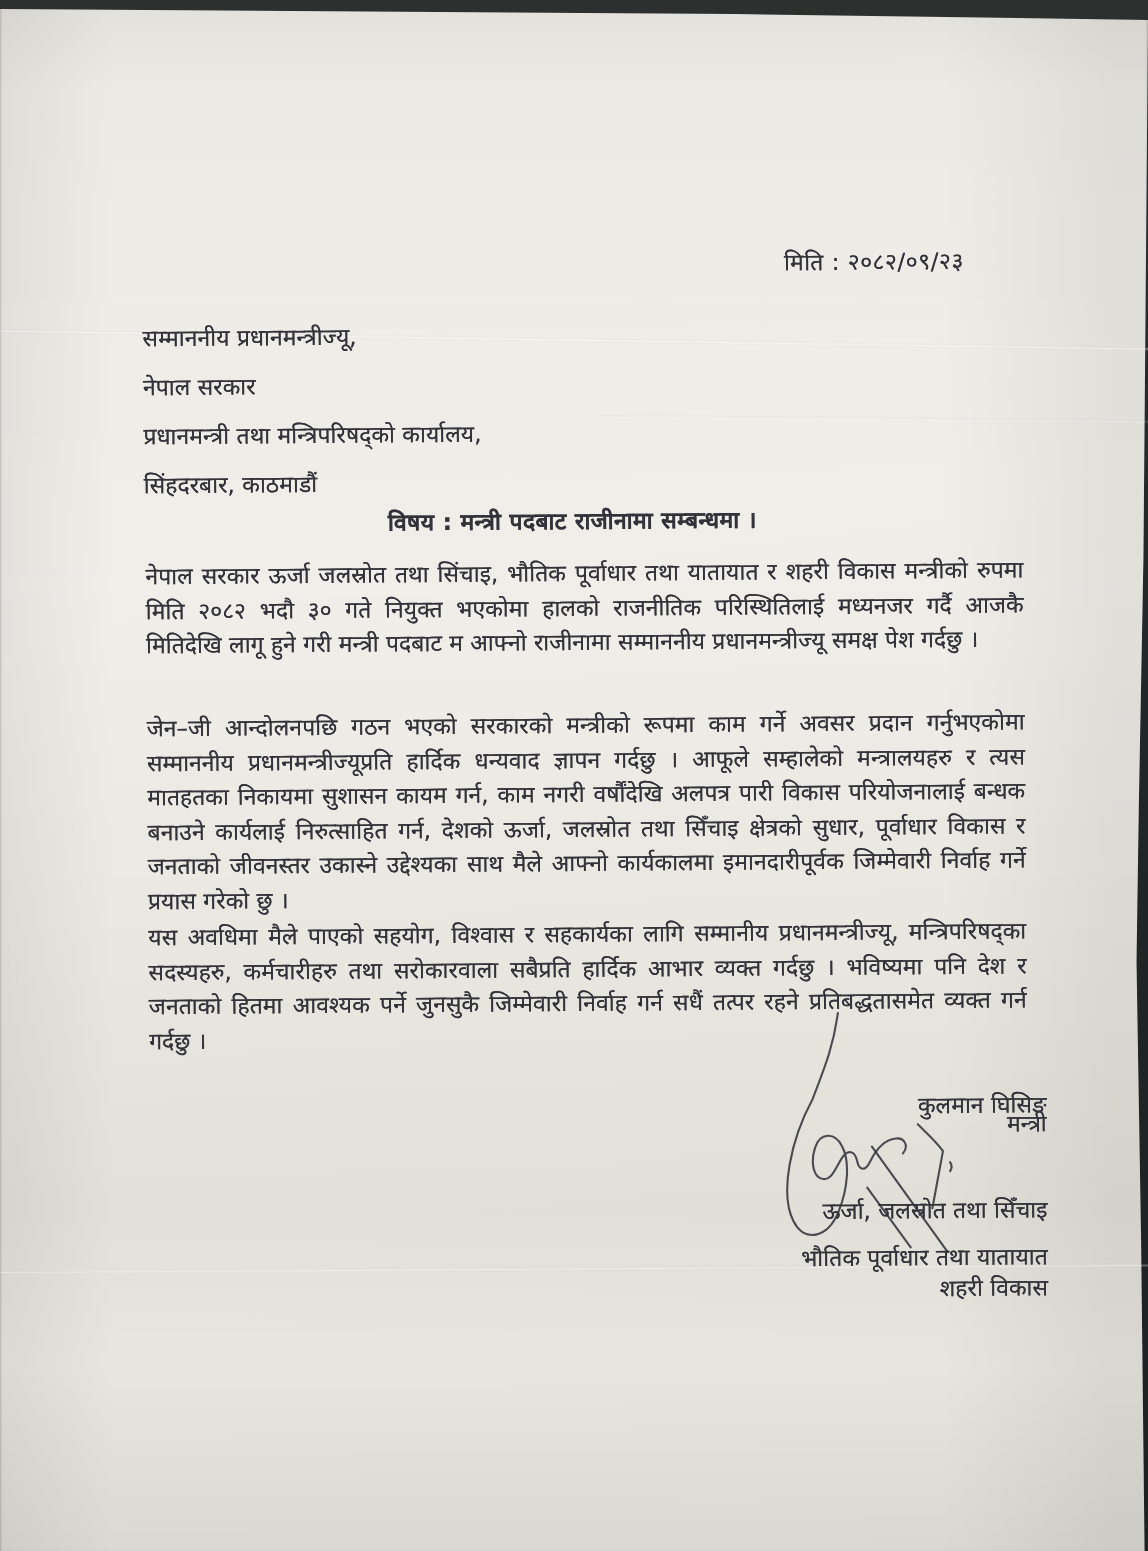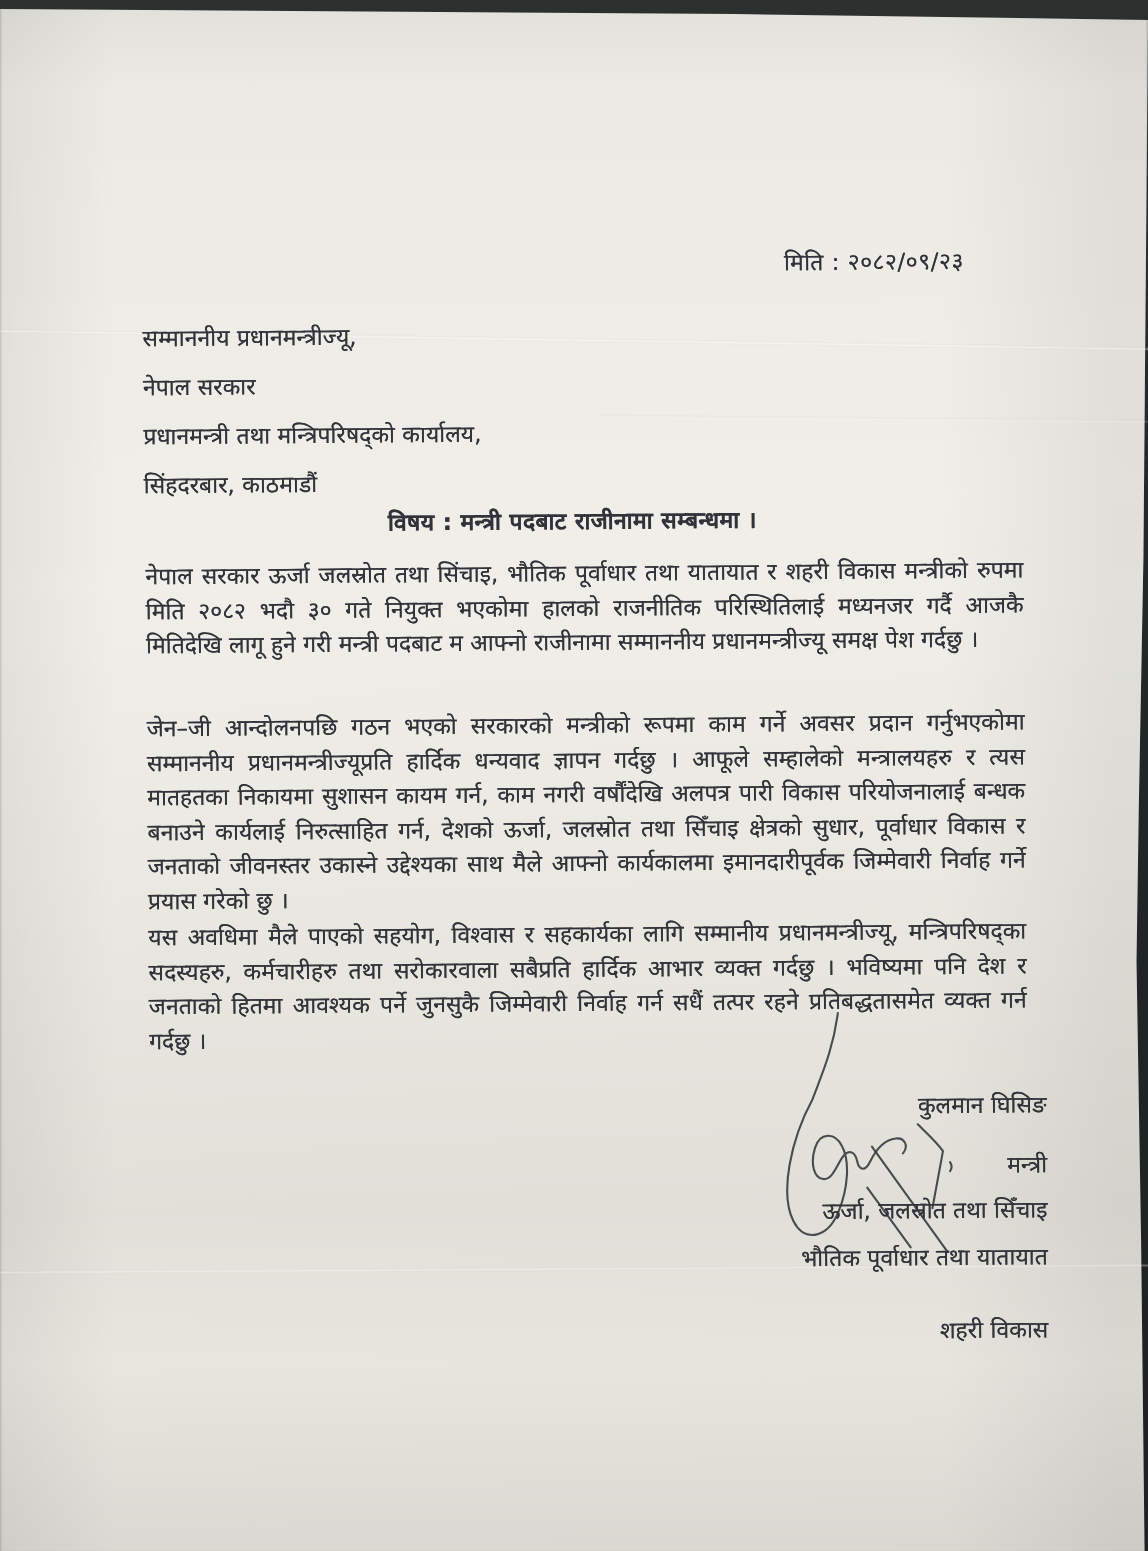--- a/index.html
+++ b/index.html
@@ -55,24 +55,24 @@
   .date-line{position:absolute;left:788px;top:247px;letter-spacing:.5px;white-space:nowrap;}
   .recipient{position:absolute;left:146px;top:318px;}
   .recipient div{height:49px;white-space:nowrap;}
   .subject{position:absolute;left:390px;top:504px;font-weight:600;letter-spacing:.3px;white-space:nowrap;}
   .para{position:absolute;left:147px;width:878px;text-align:justify;line-height:34.5px;}
   .para-1{top:556px;}
   .para-2{top:708px;}
   .para-3{top:917px;}
   .sig-line{position:absolute;right:104px;white-space:nowrap;text-align:right;}
   .sig-name{top:1091px;}
-  .sig-title{top:1151px;}
+  .sig-title{top:1110px;}
   .sig-min-1{top:1196px;}
   .sig-min-2{top:1243px;}
-  .sig-min-3{top:1316px;}
+  .sig-min-3{top:1274px;}
   .signature-svg{position:absolute;left:768px;top:1003px;width:220px;height:270px;}
   .signature-svg path{stroke:#33363c;stroke-width:2.1;fill:none;stroke-linecap:round;stroke-linejoin:round;opacity:.88;}
 </style>
 </head>
 <body>
 
 <div class="photo">
   <div class="tabletop"></div>
 
   <div class="paper"></div>

